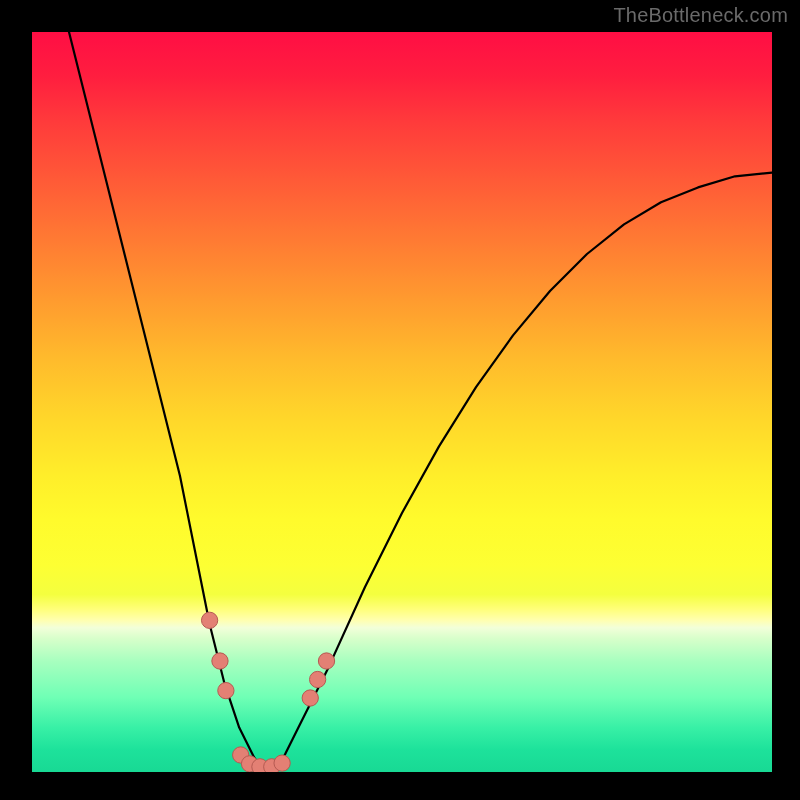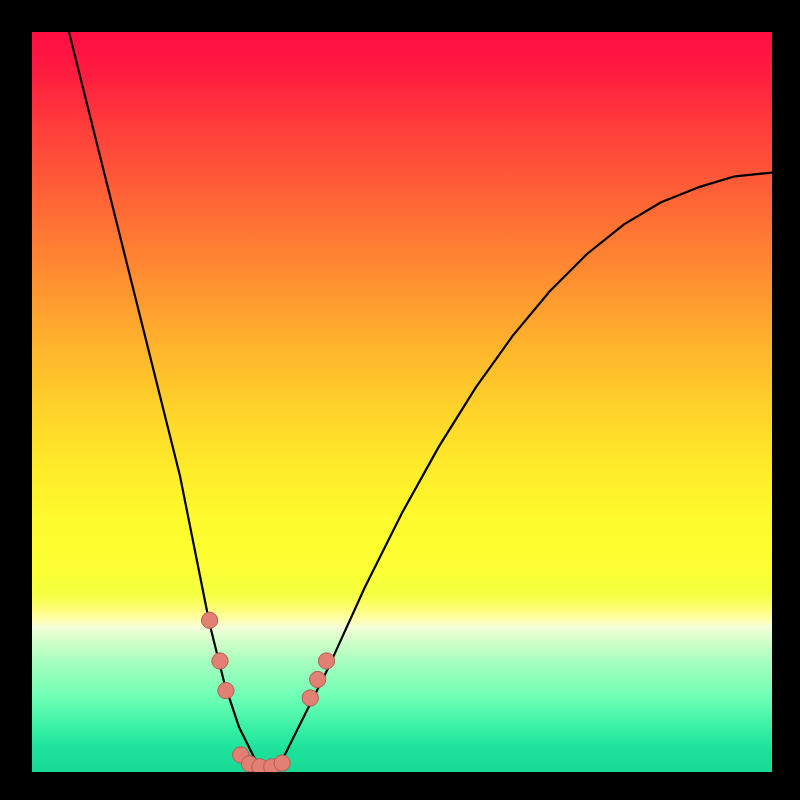--- a/index.html
+++ b/index.html
@@ -70,20 +70,21 @@
     position: absolute;
     inset: 0;
     width: 100%;
     height: 100%;
   }
 </style>
 </head>
 <body>
 
 <div class="frame">
+  <div class="watermark">TheBottleneck.com</div>
 
   <div class="plot-area">
     <div class="gradient-bg"></div>
 
     <svg class="curve" viewBox="0 0 740 740" preserveAspectRatio="none">
       <path id="curve-path" fill="none" stroke="#000000" stroke-width="2.2" stroke-linecap="round" stroke-linejoin="round" d="M37.00 0.00 L74.00 148.00 L111.00 296.00 L148.00 444.00 L162.80 518.00 L177.60 592.00 L192.40 651.20 L207.20 695.60 L222.00 725.20 L229.40 736.30 L236.80 736.30 L251.60 725.20 L266.40 695.60 L296.00 636.40 L333.00 555.00 L370.00 481.00 L407.00 414.40 L444.00 355.20 L481.00 303.40 L518.00 259.00 L555.00 222.00 L592.00 192.40 L629.00 170.20 L666.00 155.40 L703.00 144.30 L740.00 140.60"></path>
       <g id="marker-layer">
           <circle cx="177.60" cy="588.30" r="8.14" fill="#e38074" stroke="#b55a52" stroke-width="1"></circle>
           <circle cx="187.96" cy="629.00" r="8.14" fill="#e38074" stroke="#b55a52" stroke-width="1"></circle>
           <circle cx="193.88" cy="658.60" r="8.14" fill="#e38074" stroke="#b55a52" stroke-width="1"></circle>

